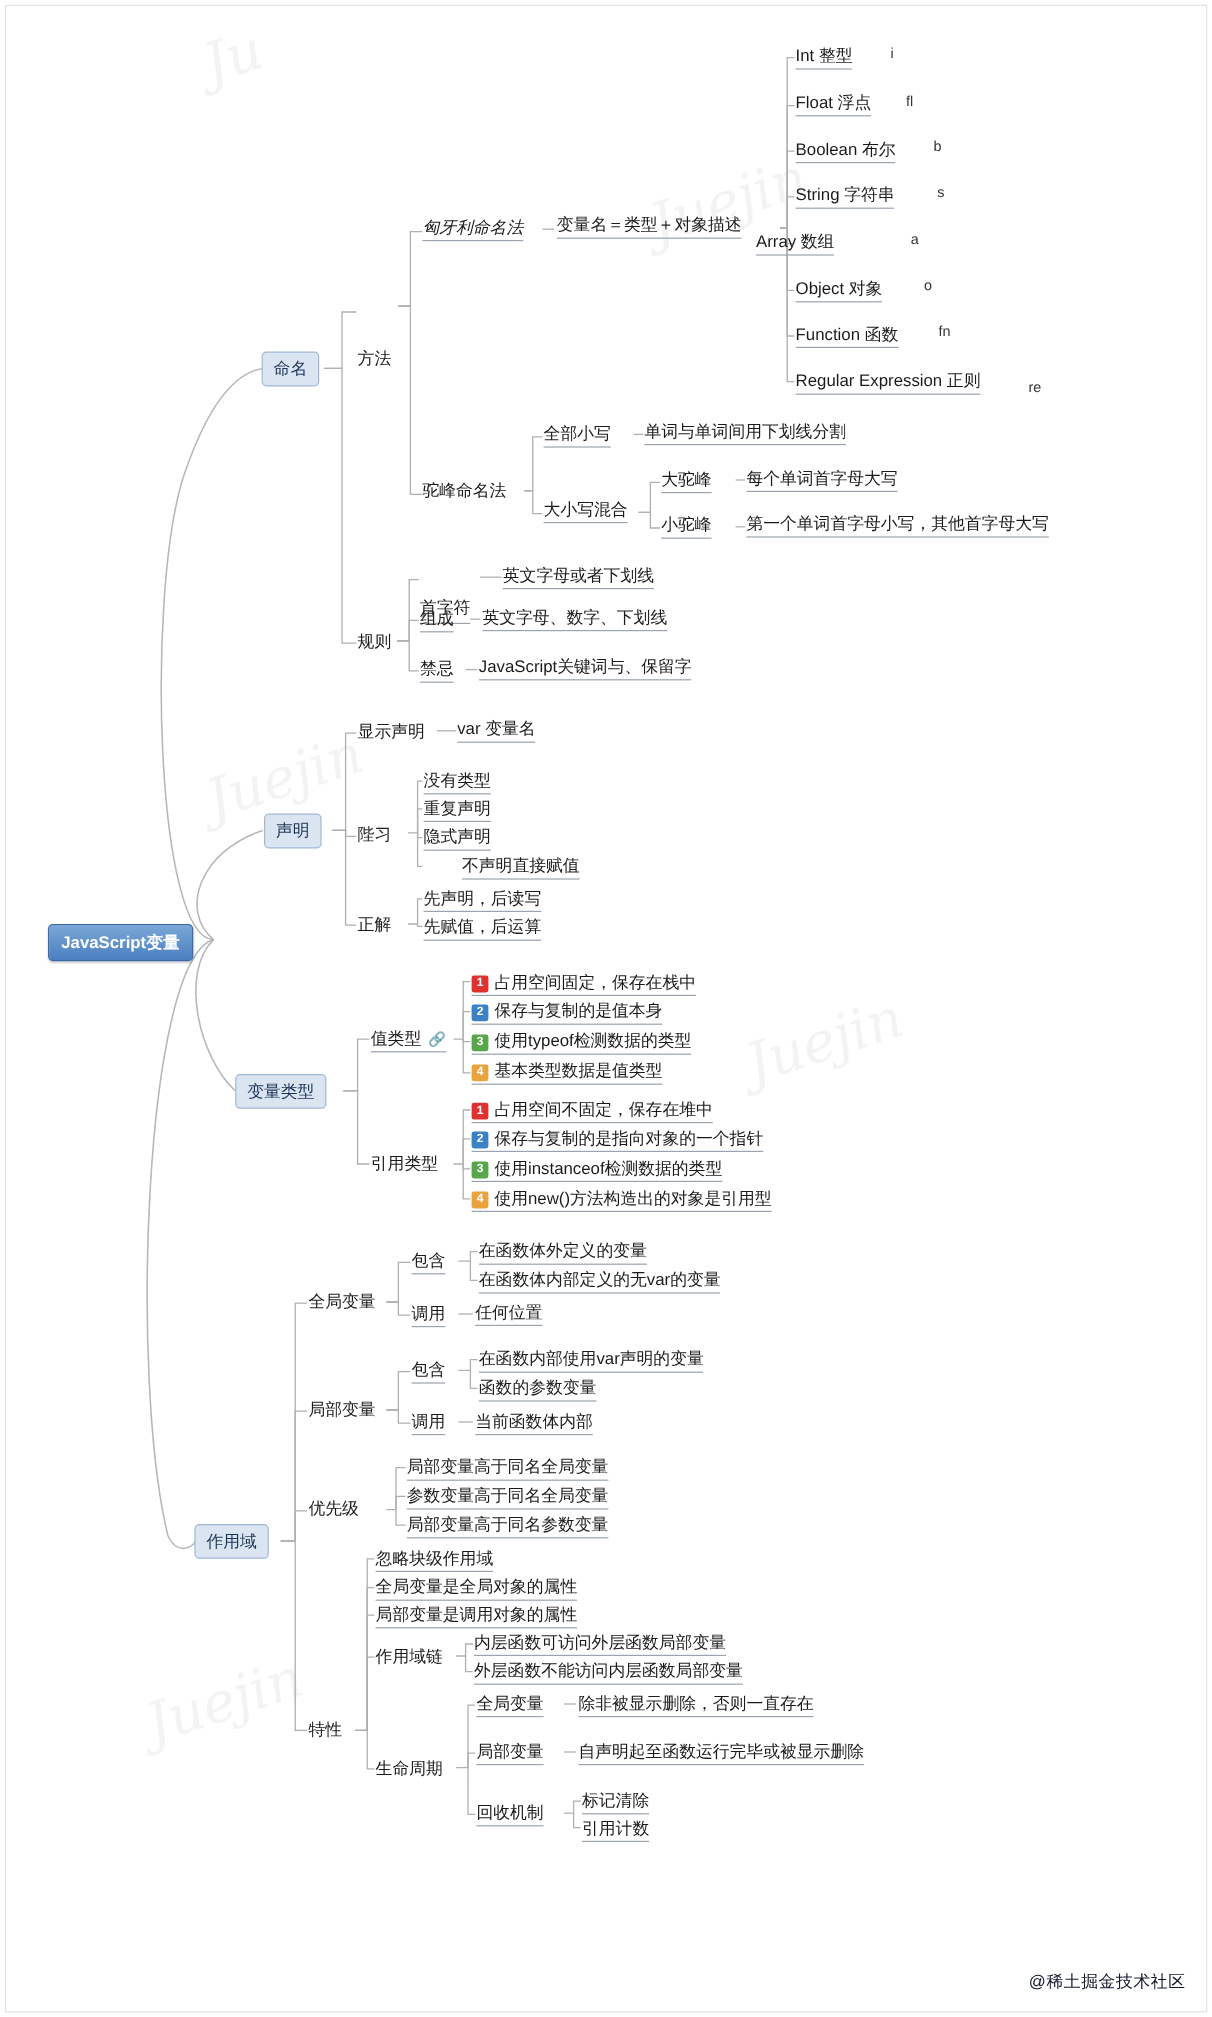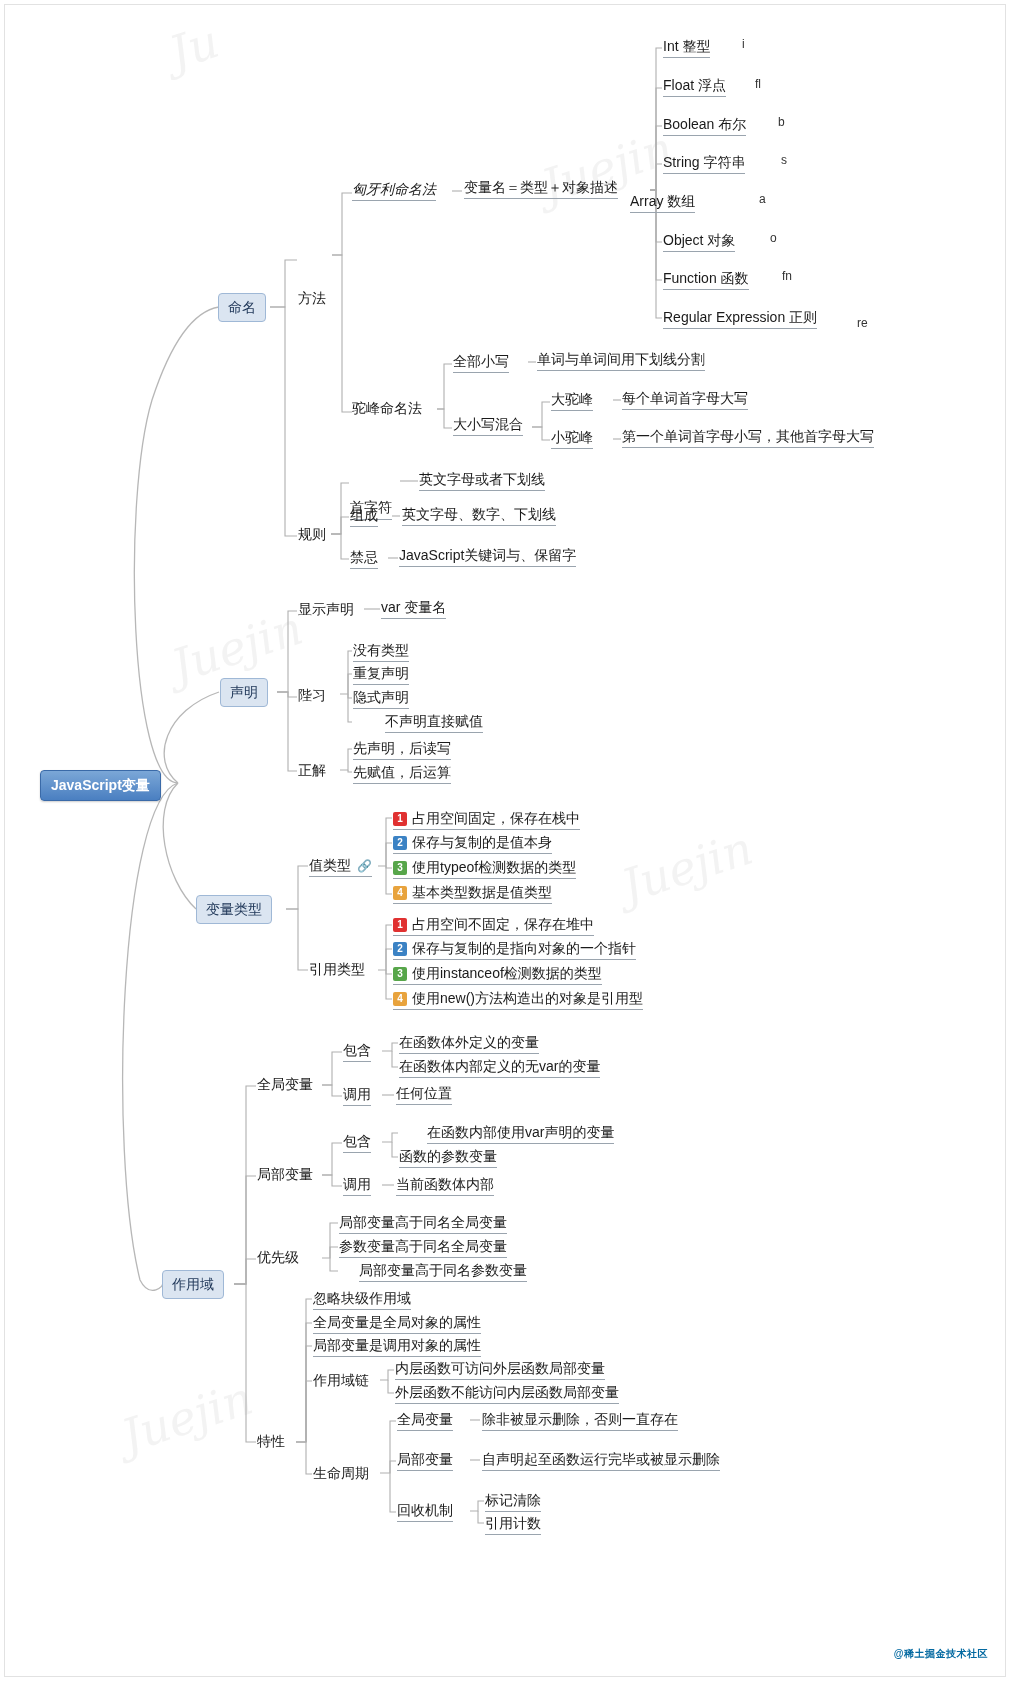--- a/index.html
+++ b/index.html
@@ -94,26 +94,25 @@
   .b3 { background: #57a64a; }
   .b4 { background: #e8a33d; }
   .link-icon {
     display: inline-block;
     margin-left: 6px;
     color: #3b82c4;
     font-size: 12px;
   }
   .watermark {
     position: absolute;
-    color: #0369a1;
-    font-size: 10px;
+    color: #0f172a;
+    font-size: 14px;
     right: 22px;
     bottom: 20px;
     letter-spacing: 0.5px;
-    font-weight: bold;
   }
   .wm-art {
     position: absolute;
     color: rgba(160,160,160,0.13);
     font-size: 46px;
     font-family: "DejaVu Serif", serif;
     font-style: italic;
     transform: rotate(-18deg);
     pointer-events: none;
     user-select: none;
@@ -312,29 +311,29 @@
 
   <div class="node txt noline" style="left:257px; top:1076px;">全局变量</div>
   <div class="node txt" style="left:343px; top:1042px;">包含</div>
   <div class="node txt" style="left:399px; top:1034px;">在函数体外定义的变量</div>
   <div class="node txt" style="left:399px; top:1058px;">在函数体内部定义的无var的变量</div>
   <div class="node txt" style="left:343px; top:1086px;">调用</div>
   <div class="node txt" style="left:396px; top:1085px;">任何位置</div>
 
   <div class="node txt noline" style="left:257px; top:1166px;">局部变量</div>
   <div class="node txt" style="left:343px; top:1133px;">包含</div>
-  <div class="node txt" style="left:399px; top:1124px;margin-left:28px;">在函数内部使用var声明的变量</div>
+  <div class="node txt" style="left:399px; top:1124px;">在函数内部使用var声明的变量</div>
   <div class="node txt" style="left:399px; top:1148px;text-align:right;">函数的参数变量</div>
   <div class="node txt" style="left:343px; top:1176px;">调用</div>
   <div class="node txt" style="left:396px; top:1176px;">当前函数体内部</div>
 
   <div class="node txt noline" style="left:257px; top:1249px;">优先级</div>
   <div class="node txt" style="left:339px; top:1214px;">局部变量高于同名全局变量</div>
   <div class="node txt" style="left:339px; top:1238px;">参数变量高于同名全局变量</div>
-  <div class="node txt" style="left:339px; top:1262px;margin-left:20px;">局部变量高于同名参数变量</div>
+  <div class="node txt" style="left:339px; top:1262px;">局部变量高于同名参数变量</div>
 
   <div class="node txt noline" style="left:257px; top:1433px;">特性</div>
   <div class="node txt" style="left:313px; top:1290px;">忽略块级作用域</div>
   <div class="node txt" style="left:313px; top:1314px;">全局变量是全局对象的属性</div>
   <div class="node txt" style="left:313px; top:1337px;">局部变量是调用对象的属性</div>
   <div class="node txt noline" style="left:313px; top:1372px;">作用域链</div>
   <div class="node txt" style="left:395px; top:1360px;">内层函数可访问外层函数局部变量</div>
   <div class="node txt" style="left:395px; top:1384px;">外层函数不能访问内层函数局部变量</div>
 
   <div class="node txt noline" style="left:313px; top:1465px;">生命周期</div>

